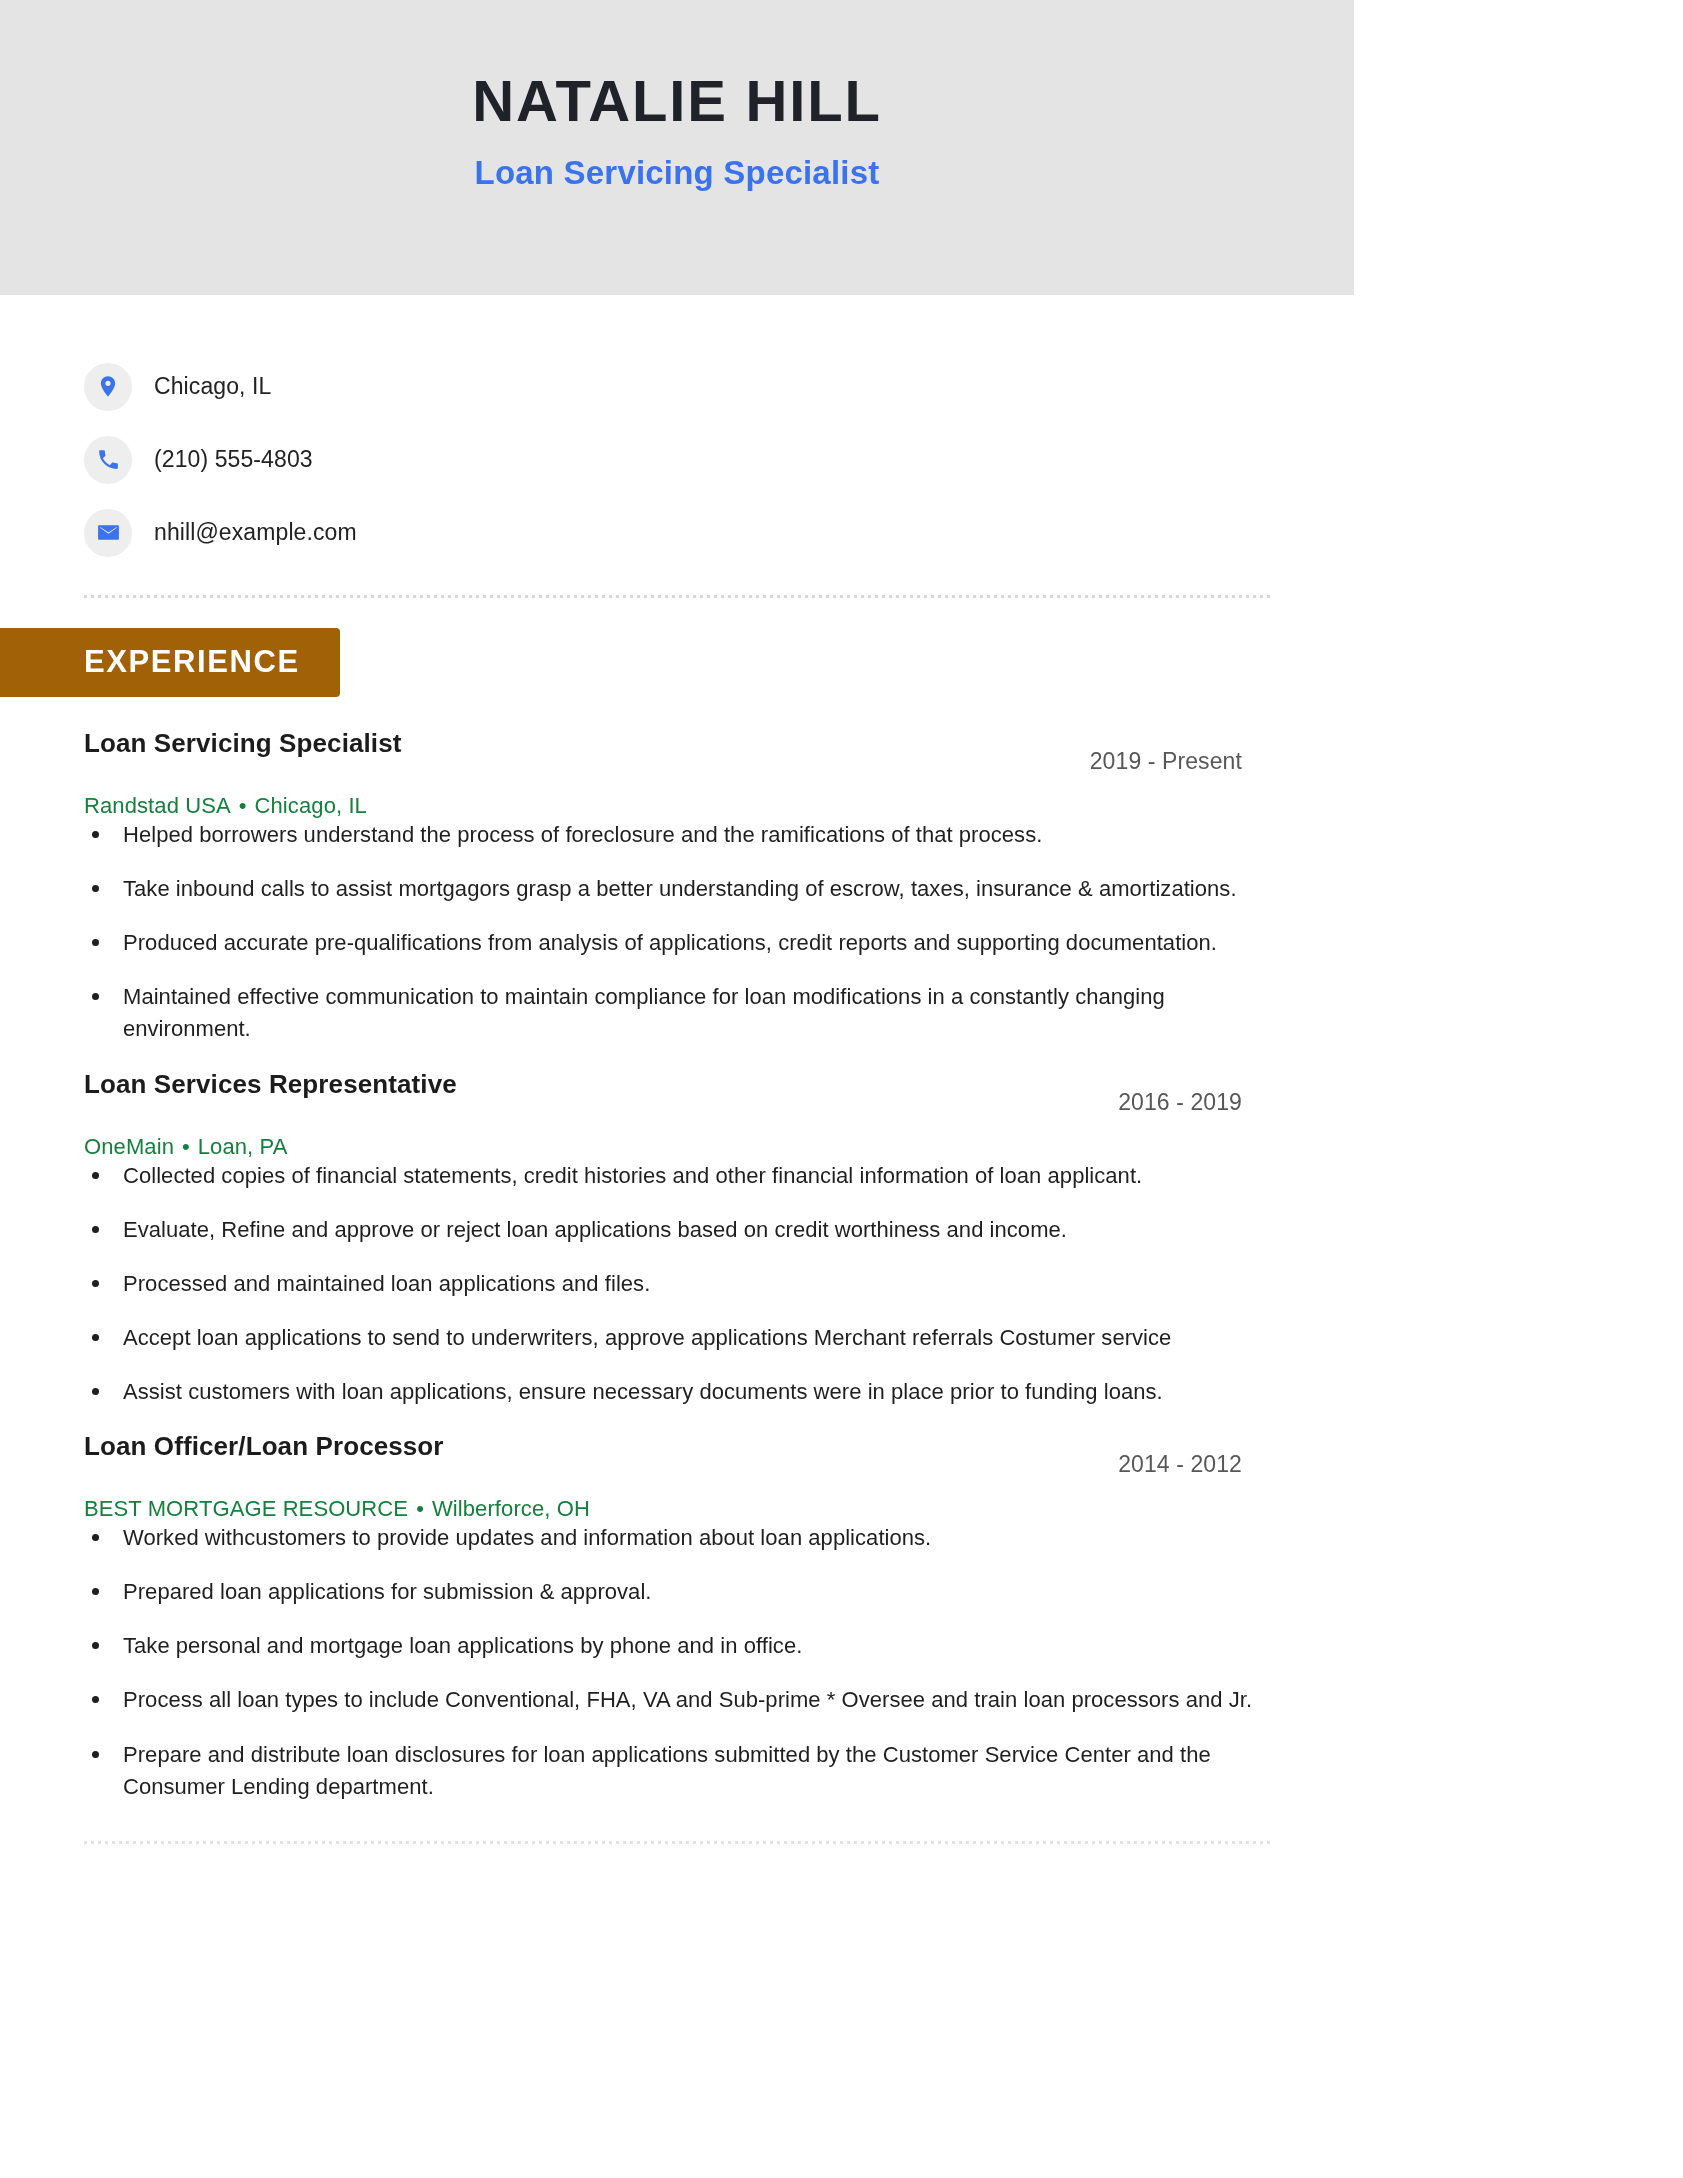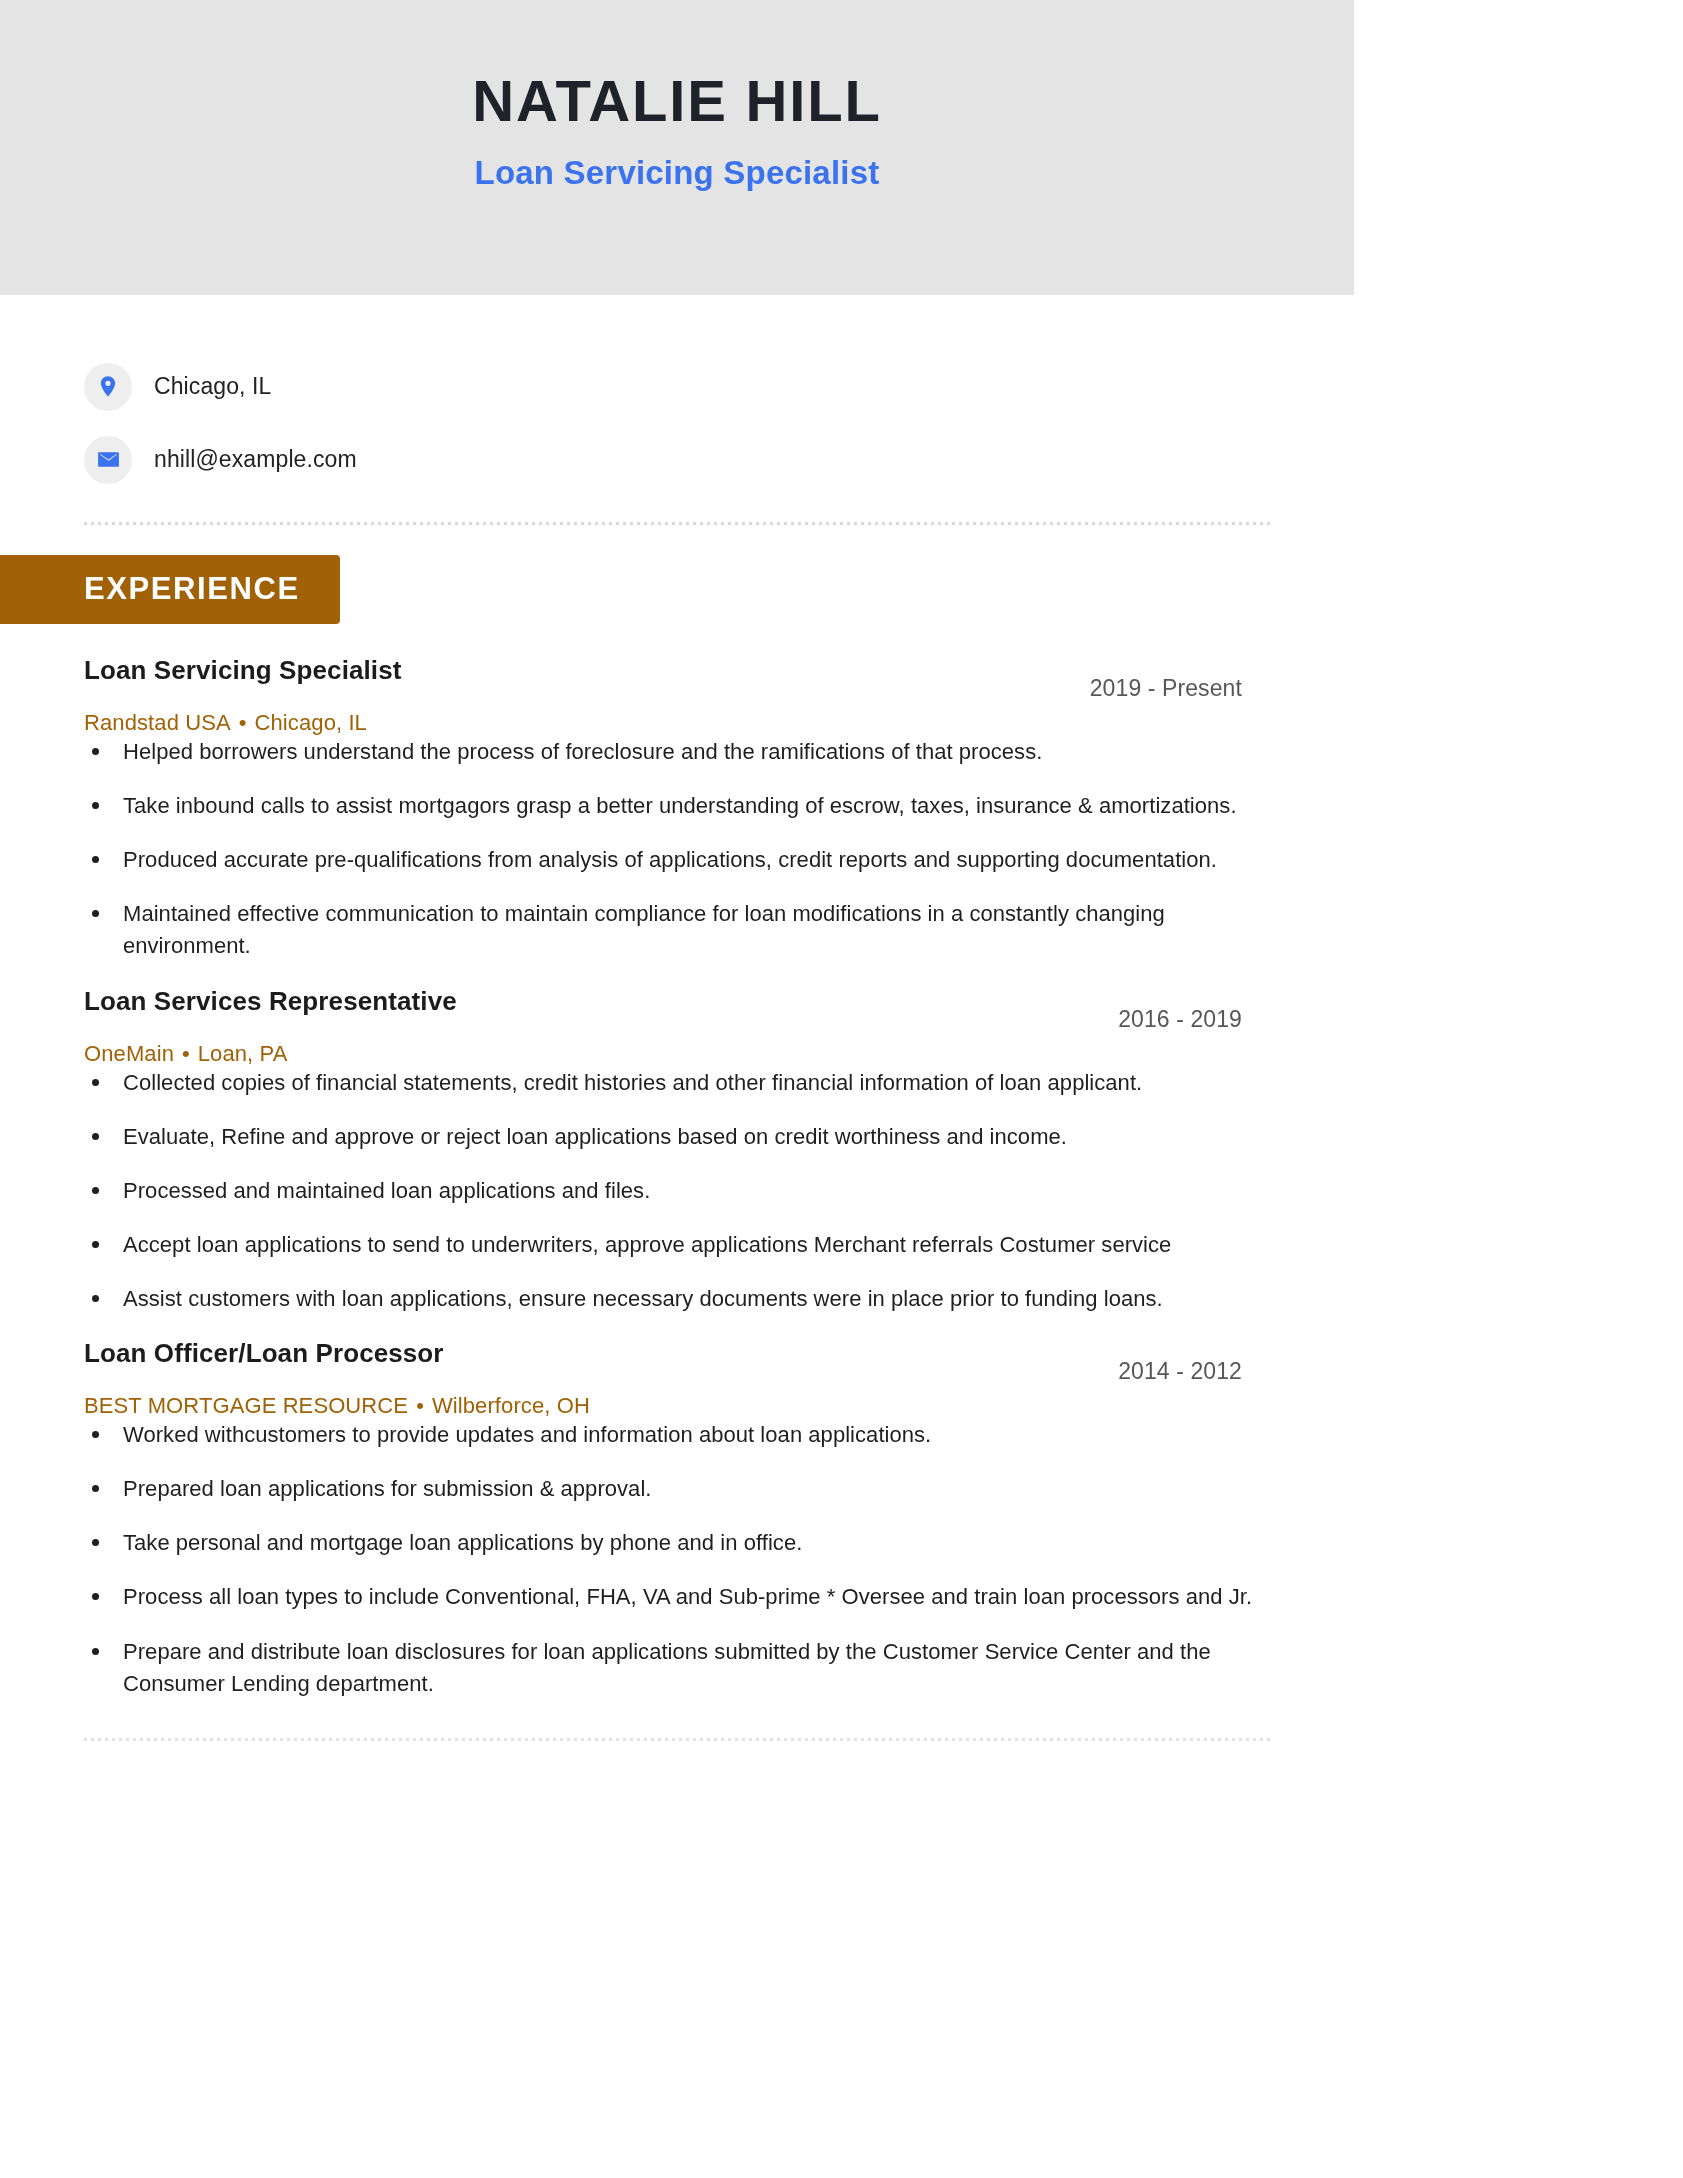--- a/index.html
+++ b/index.html
@@ -138,22 +138,22 @@
     color: #575757;
     white-space: nowrap;
     padding-top: 5px;
     padding-right: 28px;
     letter-spacing: 0.1px;
     margin-top: 16px;
   }
 
   .exp-meta {
     font-size: 22px;
-    color: #a16207;
-    margin-top: 8px;
+    color: #15803d;
+    margin-top: 18px;
     letter-spacing: 0.1px;
   }
 
   .exp-meta .sep { padding: 0 8px; }
 
   .bullets {
     list-style: none;
   }
 
   .bullets li {
@@ -202,20 +202,28 @@
 
       <div class="contact-row">
         <span class="c-icon">
           <svg width="26" height="26" viewBox="0 0 24 24" aria-hidden="true">
             <path fill="#3b72ed" d="M12 2C8.35 2 5.4 4.95 5.4 8.6c0 4.95 6.6 12.4 6.6 12.4s6.6-7.45 6.6-12.4C18.6 4.95 15.65 2 12 2zm0 9a2.4 2.4 0 1 1 0-4.8A2.4 2.4 0 0 1 12 11z"></path>
           </svg>
         </span>
         <span class="c-text">Chicago, IL</span>
       </div>
 
+      <div class="contact-row">
+        <span class="c-icon">
+          <svg width="25" height="25" viewBox="0 0 24 24" aria-hidden="true">
+            <path fill="#3b72ed" d="M6.6 10.8c1.44 2.83 3.77 5.15 6.6 6.6l2.2-2.2c.27-.27.67-.36 1.02-.24 1.12.37 2.33.57 3.58.57.55 0 1 .45 1 1V20c0 .55-.45 1-1 1-9.39 0-17-7.61-17-17 0-.55.45-1 1-1h3.5c.55 0 1 .45 1 1 0 1.25.2 2.46.57 3.58.11.35.03.74-.25 1.02l-2.22 2.2z"></path>
+          </svg>
+        </span>
+        <span class="c-text">(210) 555-4803</span>
+      </div>
 
       <div class="contact-row">
         <span class="c-icon">
           <svg width="25" height="25" viewBox="0 0 24 24" aria-hidden="true">
             <path fill="#3b72ed" d="M3 5h18c.55 0 1 .45 1 1v12c0 .55-.45 1-1 1H3c-.55 0-1-.45-1-1V6c0-.55.45-1 1-1zm9 8.2L20 7.4V6.6L12 12 4 6.6v.8l8 5.8z"></path>
           </svg>
         </span>
         <span class="c-text">nhill@example.com</span>
       </div>
 

